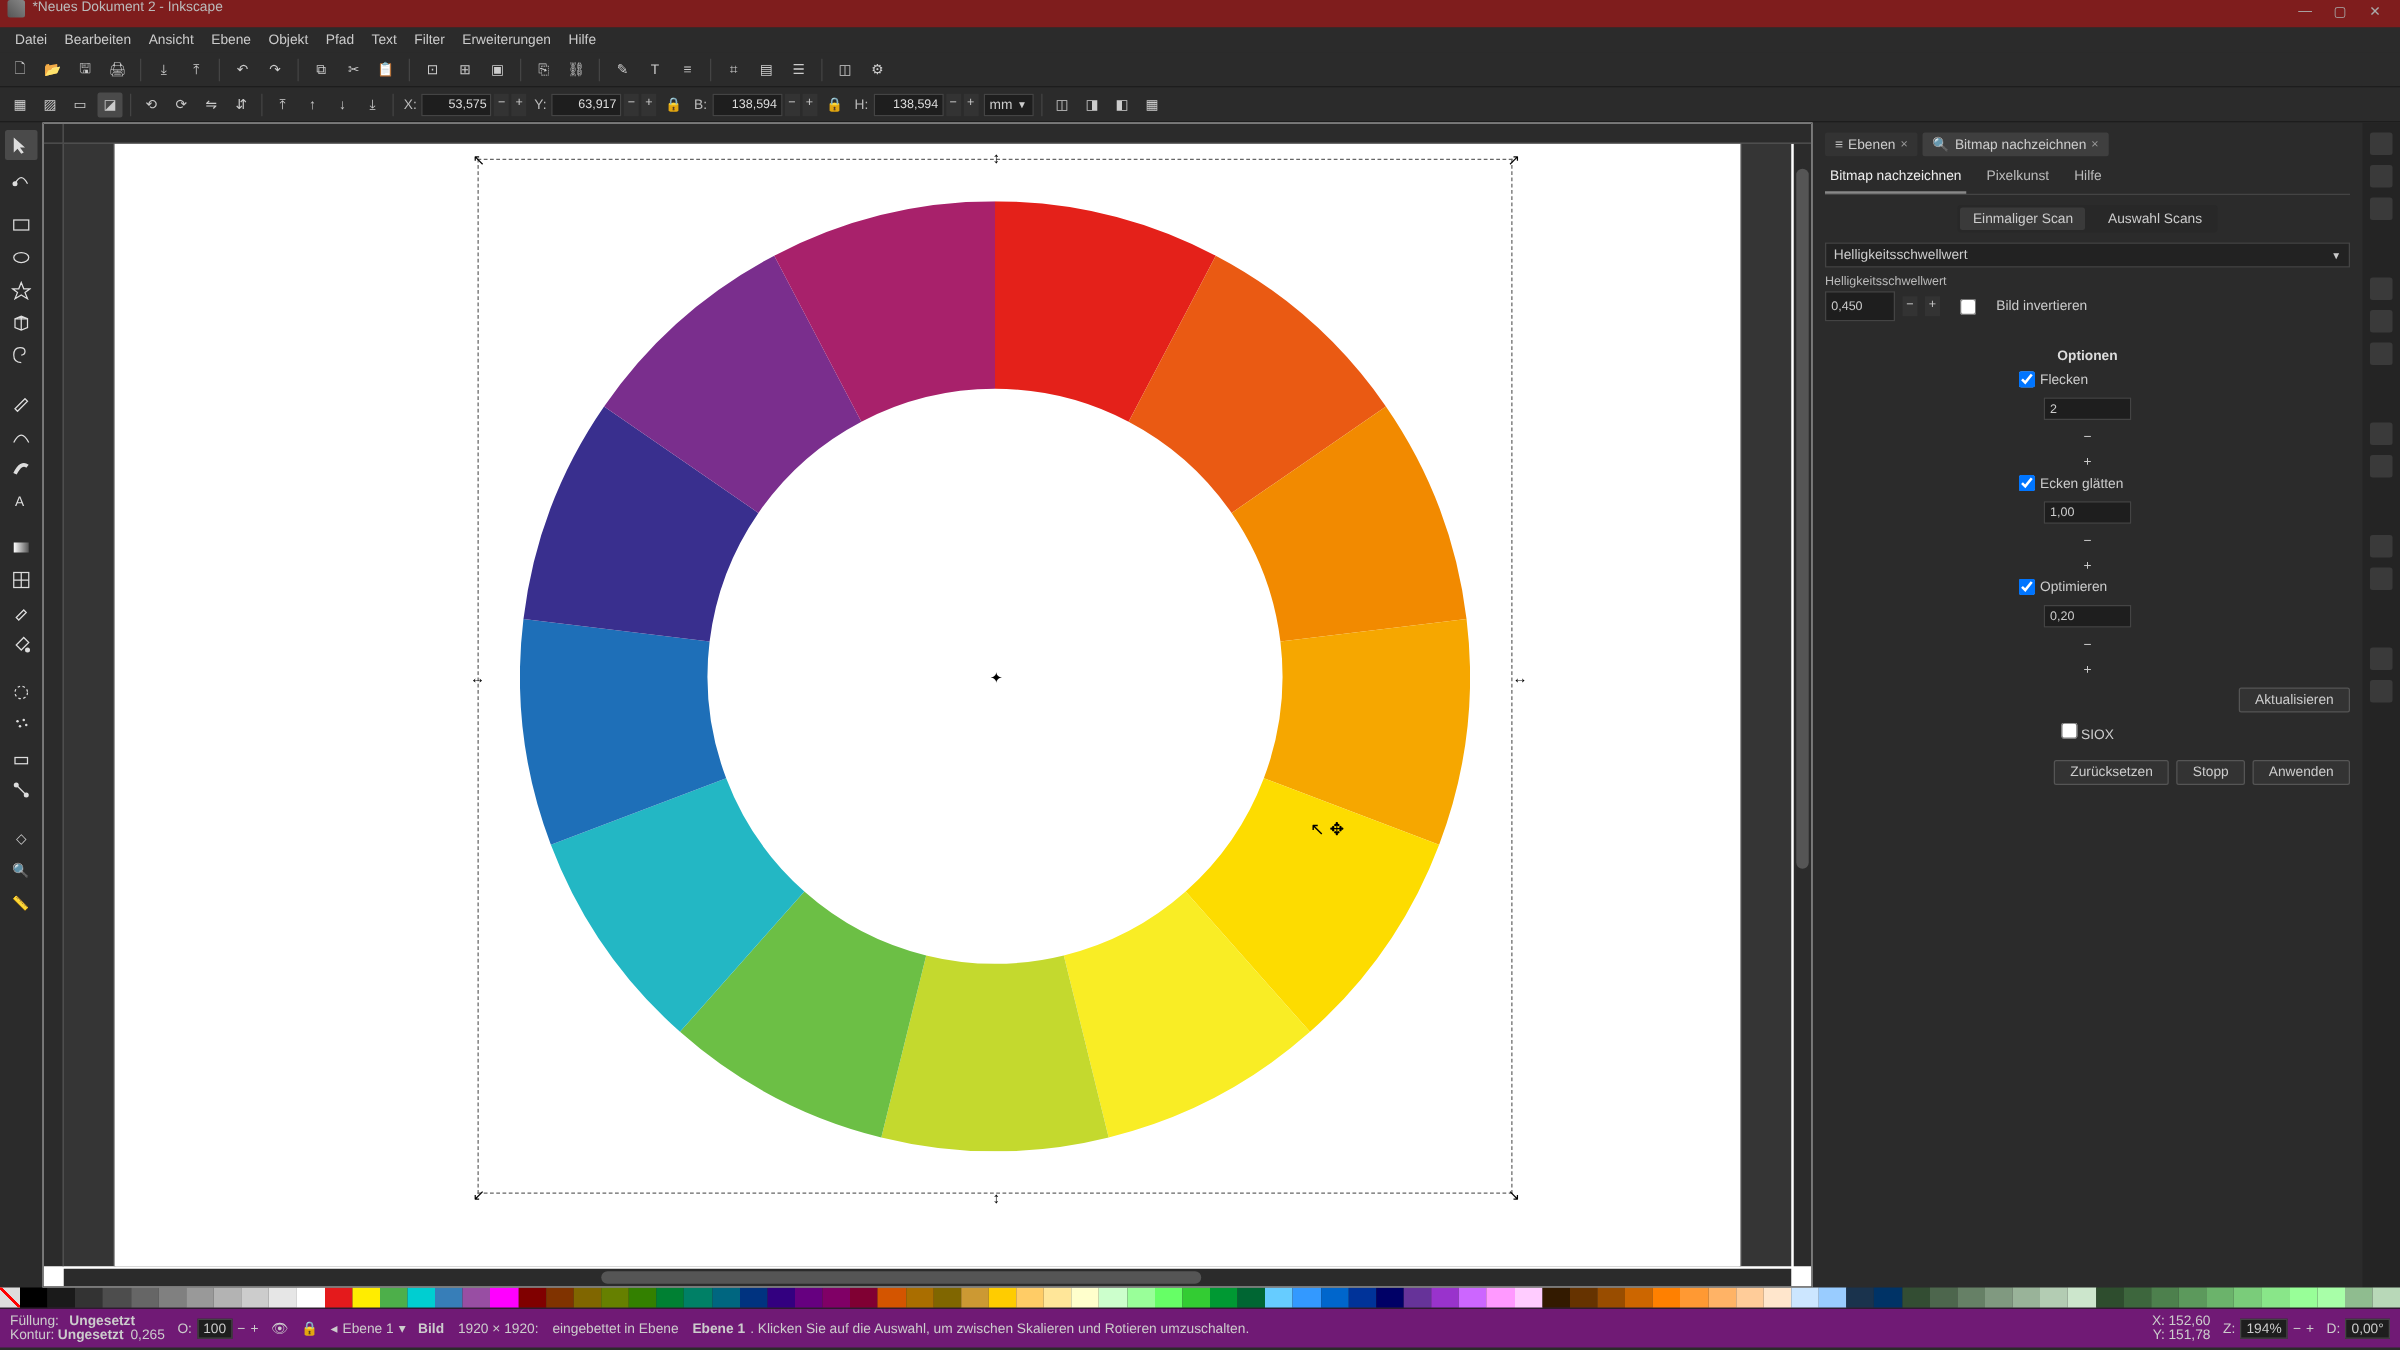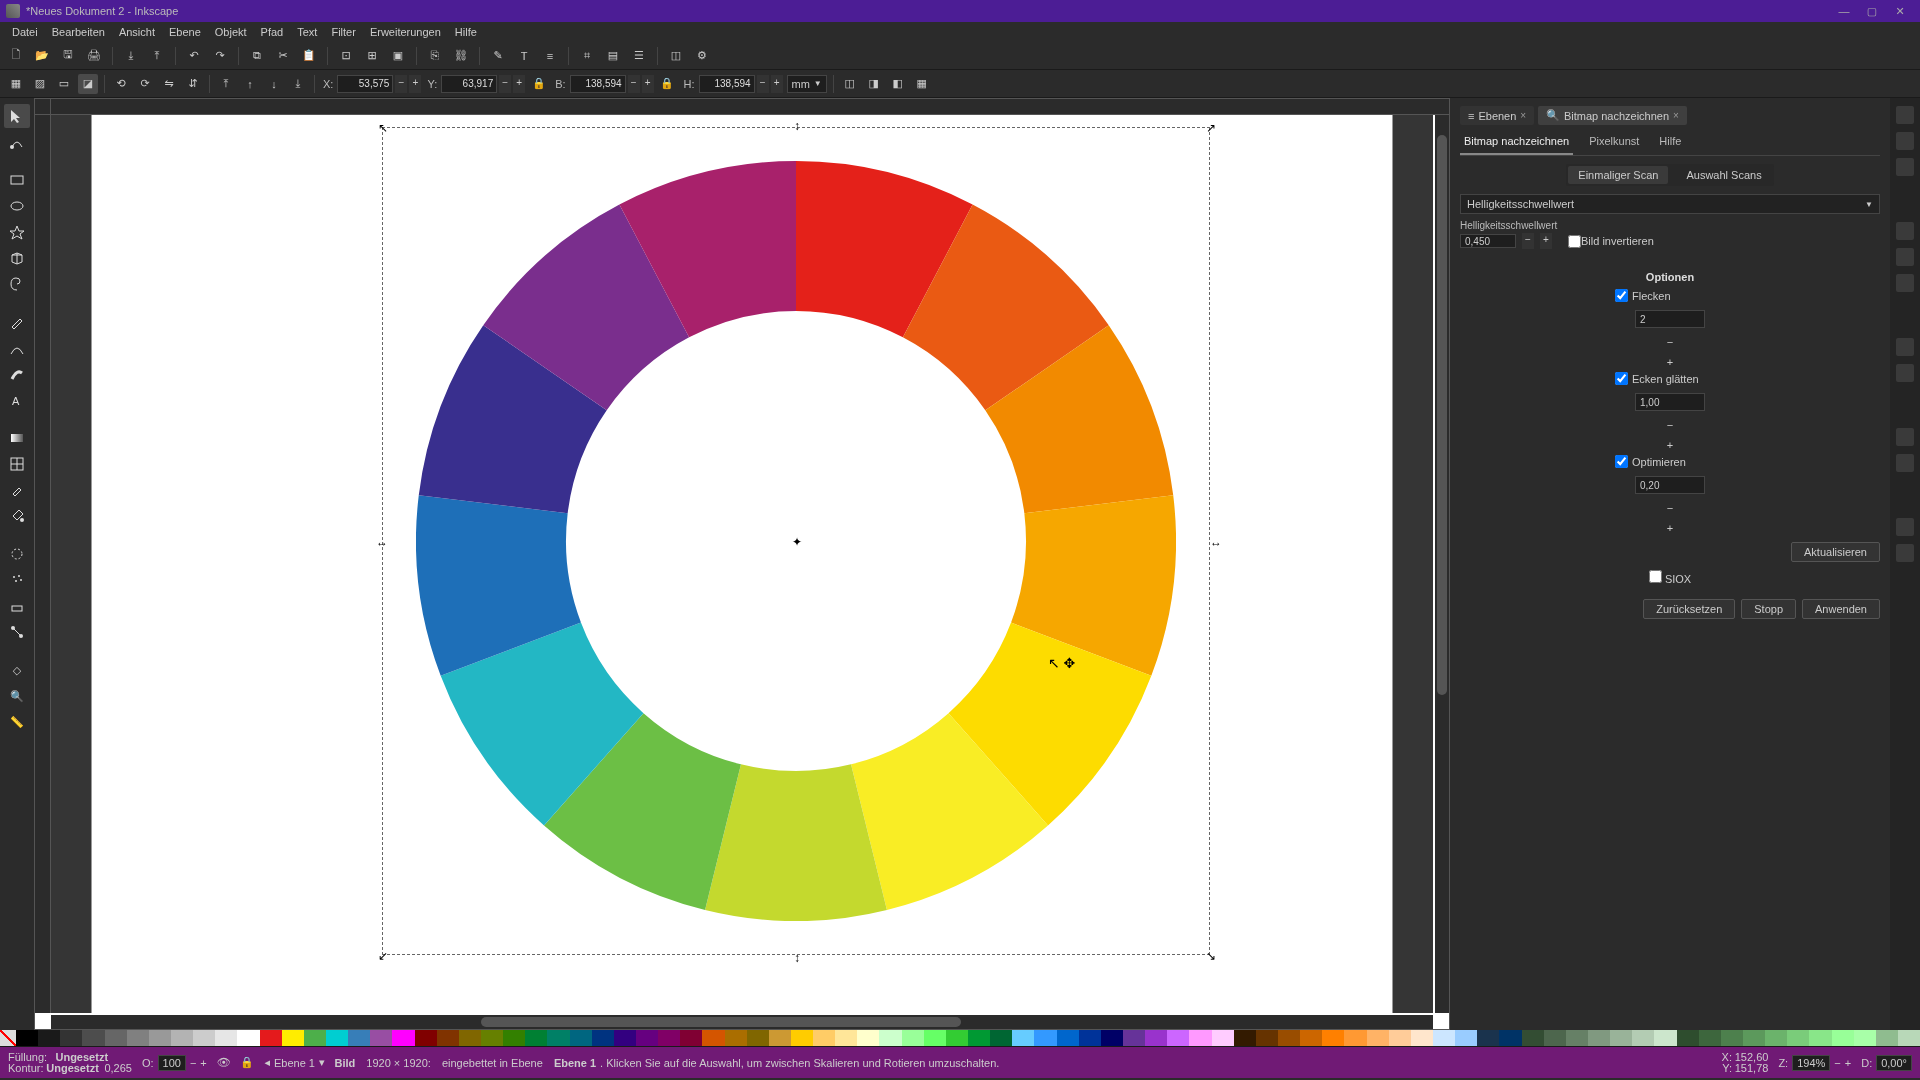--- a/index.html
+++ b/index.html
@@ -1,17 +1,17 @@
 <!DOCTYPE html>
 <html><head>
 <meta charset="utf-8">
 <style>
 * { margin:0; padding:0; box-sizing:border-box; font-family:"Segoe UI",Arial,sans-serif; font-size:11px; color:#ccc; user-select:none; }
 body { background:#2b2b2b; width:1920px; height:1080px; overflow:hidden; }
-.titlebar { height:22px; background:#4c1d95; display:flex; align-items:center; padding:0 6px; }
+.titlebar { height:22px; background:#7f1d1d; display:flex; padding:0 6px; }
 .titlebar .appicon { width:14px; height:14px; background:linear-gradient(45deg,#555,#888); border-radius:2px; margin-right:6px; }
 .titlebar .title { flex:1; color:#bbb; }
 .titlebar .winbtn { width:28px; height:18px; display:flex; align-items:center; justify-content:center; color:#aaa; cursor:pointer; }
 .menubar { height:20px; background:#2b2b2b; display:flex; align-items:center; padding:0 6px; gap:2px; }
 .menubar span { padding:2px 6px; color:#ccc; cursor:pointer; }
 .toolbar1 { height:28px; background:#2b2b2b; border-bottom:1px solid #1a1a1a; display:flex; align-items:center; padding:0 6px; gap:6px; }
 .toolbar1 .tbtn, .toolbar2 .tbtn { width:20px; height:20px; display:flex; align-items:center; justify-content:center; color:#ccc; cursor:pointer; border-radius:2px; }
 .toolbar1 .sep, .toolbar2 .sep { width:1px; height:18px; background:#444; margin:0 2px; }
 .toolbar2 { height:28px; background:#2b2b2b; border-bottom:1px solid #1a1a1a; display:flex; align-items:center; padding:0 6px; gap:4px; }
 .toolbar2 .tbtn.active { background:#4a4a4a; }
@@ -46,23 +46,23 @@
 .docktab.active { background:#3f3f3f; }
 .docktab .x { font-size:10px; color:#999; cursor:pointer; }
 .subtabs { display:flex; gap:12px; border-bottom:1px solid #444; margin-bottom:8px; }
 .subtab { padding:4px 4px 6px; cursor:pointer; color:#bbb; }
 .subtab.active { border-bottom:2px solid #888; color:#eee; }
 .scantabs { display:flex; gap:8px; background:#282828; border-radius:3px; padding:2px; margin:0 auto 8px; width:fit-content; }
 .scantab { padding:3px 10px; cursor:pointer; border-radius:2px; }
 .scantab.active { background:#3a3a3a; }
 .dropdown { background:#222; border:1px solid #444; padding:3px 6px; display:flex; justify-content:space-between; align-items:center; cursor:pointer; margin-bottom:6px; }
 .formrow { display:flex; align-items:center; gap:6px; margin-bottom:4px; }
-.formrow .numin { width:56px; height:14px; background:#1e1e1e; border:1px solid #444; padding:0 4px; display:flex; align-items:center; font-size:10px; }
+.formrow .numin { width:56px; height:24px; background:#1e1e1e; border:1px solid #444; padding:0 4px; display:flex; align-items:center; font-size:10px; }
 .formrow .pm2 { width:12px; height:16px; background:#333; text-align:center; font-size:10px; line-height:14px; cursor:pointer; }
-.formrow label { display:flex; align-items:center; gap:0; cursor:pointer; }
+.formrow label { display:flex; align-items:center; gap:16px; cursor:pointer; }
 .formrow input[type=checkbox]{ accent-color:#3d90d9; }
 .sectitle { text-align:center; font-weight:700; margin:18px 0 6px; color:#ddd; }
 .optrow { display:flex; align-items:center; gap:8px; margin-bottom:4px;flex-direction:column; }
 .optrow .chk { display:flex; align-items:center; gap:4px; width:110px; }
 .optrow .numin { width:70px; height:18px; background:#1e1e1e; border:1px solid #444; padding:0 4px; font-size:10px; display:flex; align-items:center; }
 .btnrow { display:flex; gap:6px; justify-content:flex-end; margin-top:10px; }
 .btn { padding:3px 12px; background:#333; border:1px solid #555; cursor:pointer; border-radius:2px; }
 .rightdock { width:30px; background:#242424; display:flex; flex-direction:column; align-items:center; padding-top:8px; gap:8px; }
 .rightdock .di { width:18px; height:18px; background:#3a3a3a; border-radius:2px; cursor:pointer; }
 .palette { height:16px; display:flex; }

